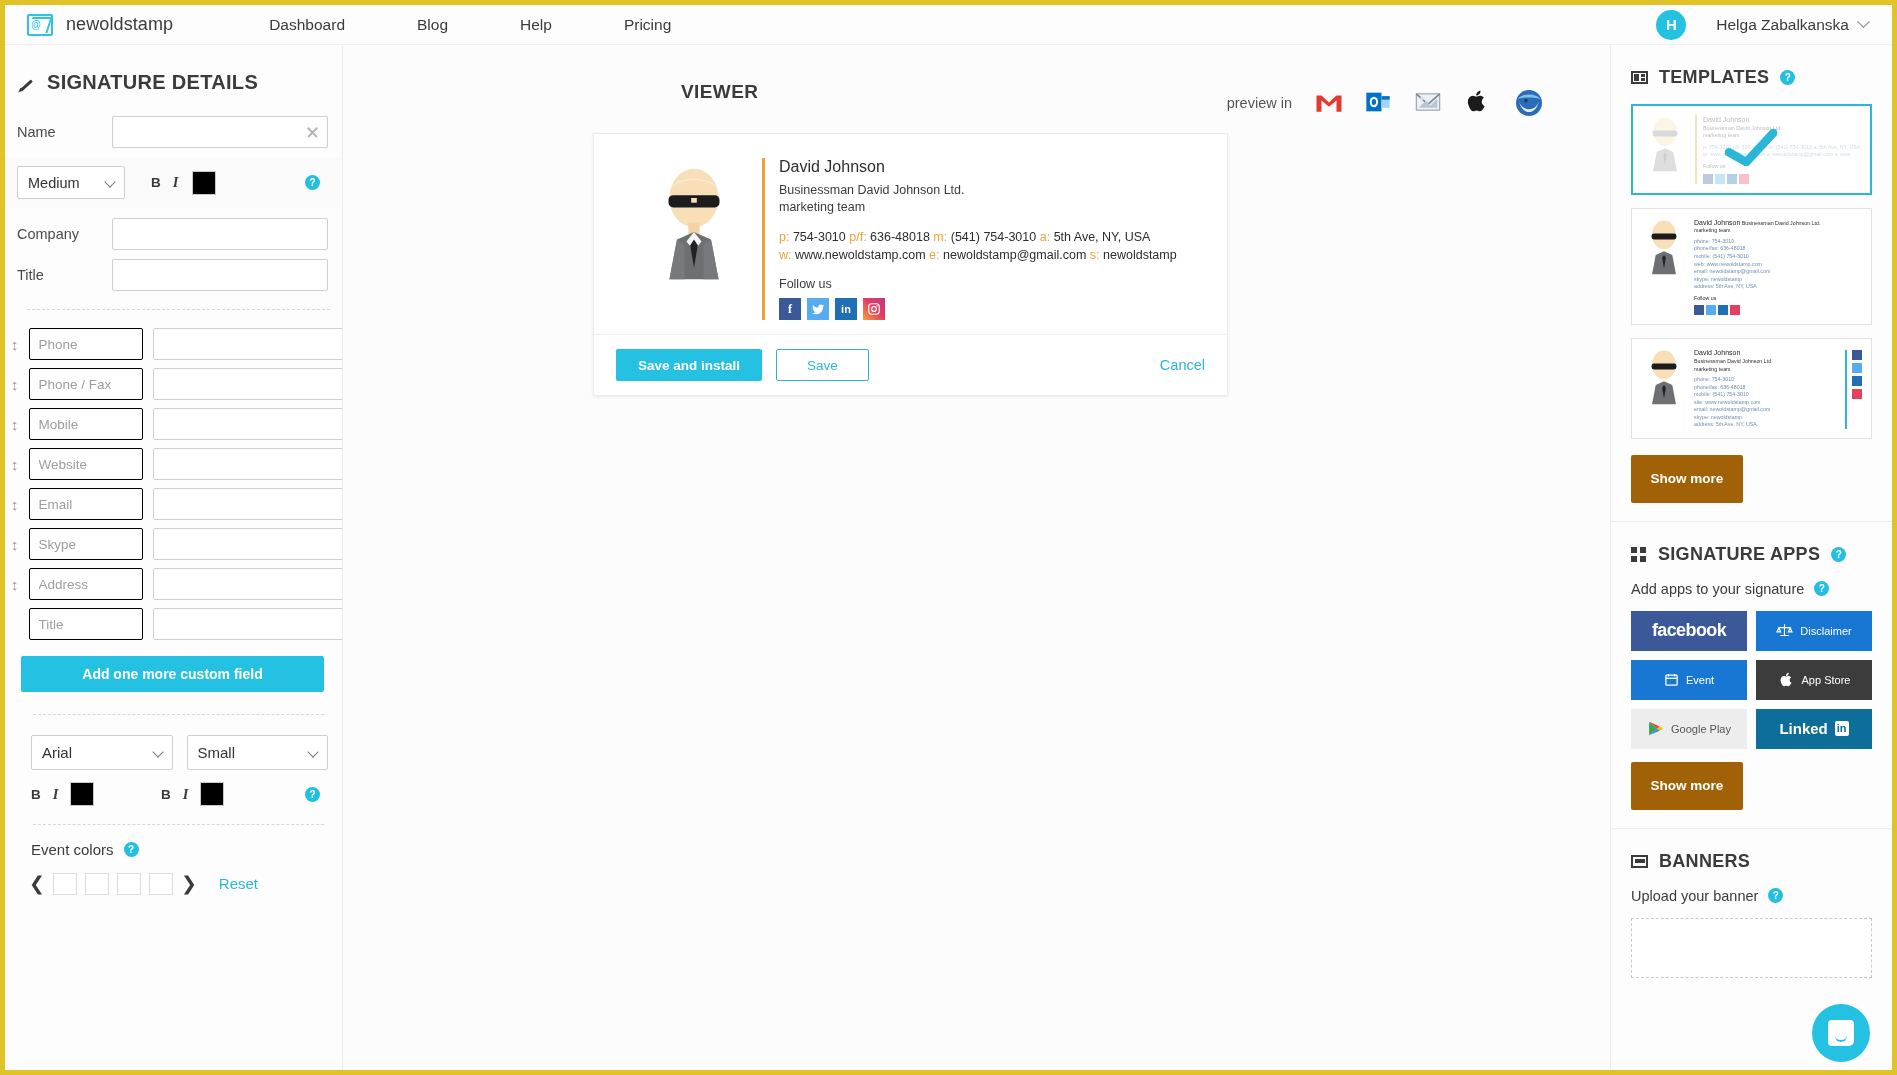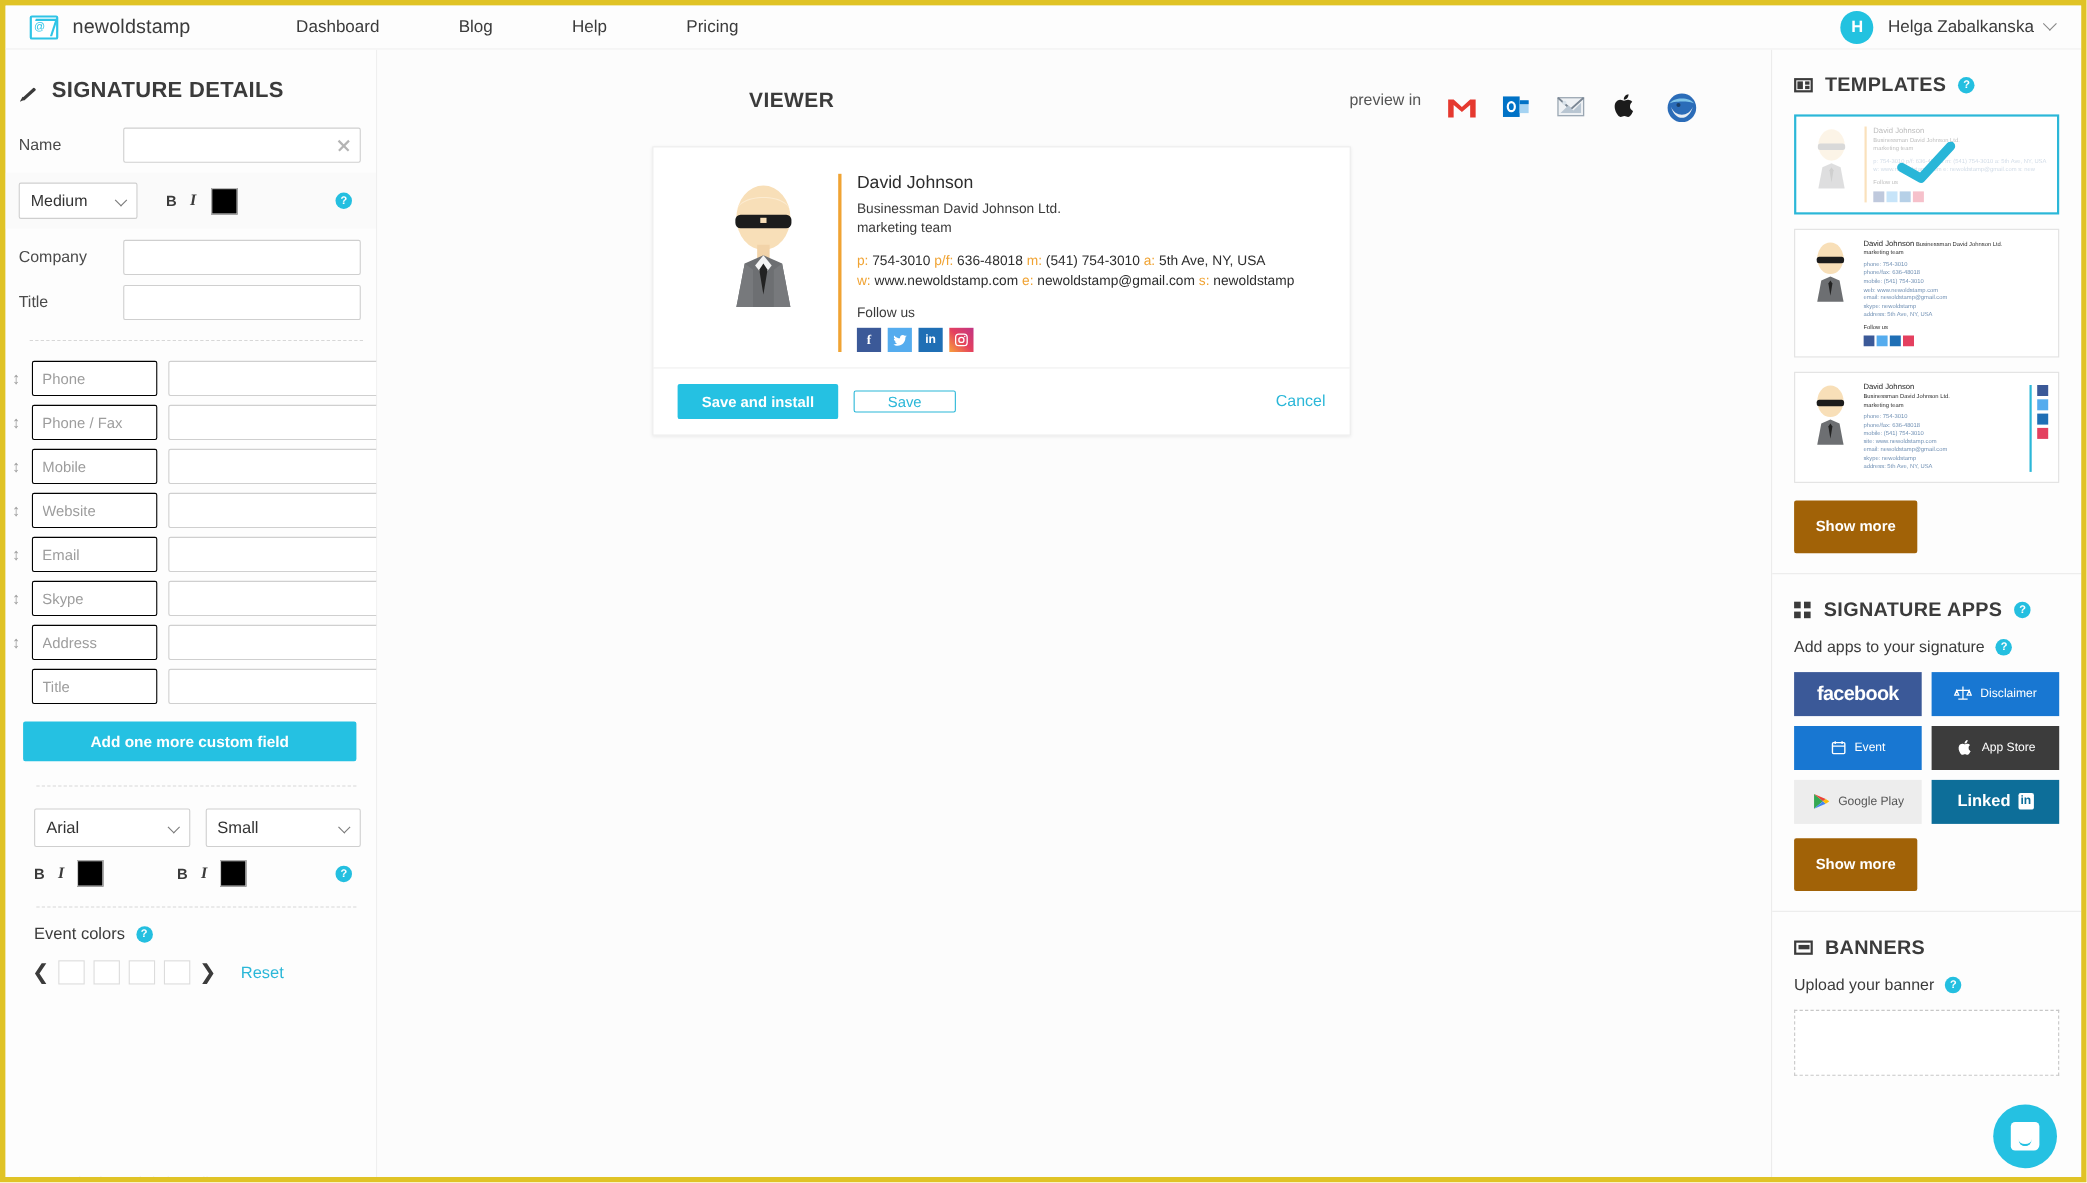--- a/index.html
+++ b/index.html
@@ -51,21 +51,21 @@
   .navlink:last-child { margin-right: 0; }
   .user-area {
     position: absolute; right: 24px; top: 50%; transform: translateY(-50%);
     display: flex; align-items: center; cursor: pointer;
   }
   .avatar {
     width: 30px; height: 30px; border-radius: 50%;
     background: #22c2e0; color: #fff; font-size: 15px; font-weight: bold;
     display: flex; align-items: center; justify-content: center;
   }
-  .user-name { margin-left: 13px; font-size: 15.5px; color: #3b3b3b; }
+  .user-name { margin-left: 30px; font-size: 15.5px; color: #3b3b3b; }
   .caret-d {
     margin-left: 10px; width: 9px; height: 9px;
     border-right: 1.6px solid #888; border-bottom: 1.6px solid #888;
     transform: rotate(45deg) translate(-2px,-2px);
   }
 
   
   .sidebar {
     position: absolute; left: 0; top: 40px; width: 338px; bottom: 0;
     background: #fdfdfd;
@@ -201,21 +201,21 @@
     font-size: 13px; color: #dcdcdc; letter-spacing: .2px;
     pointer-events:none; white-space:nowrap;
   }
 
   
   .center {
     position: absolute; left: 338px; top: 40px; right: 282px; bottom: 0;
     background: #fcfcfc;
   }
   .viewer-head {
-    display: flex; 
+    display: flex; align-items: center;
     padding: 38px 66px 0 0; justify-content: flex-end;
     position: relative; height: 78px;
   }
   .viewer-title {
     position: absolute; left: 338px; top: 36px;
     font-size: 19px; font-weight: bold; color: #3b3b3b; letter-spacing: .4px;
   }
   .preview-in { font-size: 14.5px; color: #555; margin-right: 22px; }
   .mail-ico { width: 30px; height: 30px; margin-right: 20px; cursor: pointer; position: relative; }
   .mail-ico:last-child { margin-right: 0; }
@@ -246,21 +246,21 @@
     display: flex; align-items: center;
   }
   .btn-primary {
     background: #25c1e2; color: #fff; border: none;
     height: 32px; padding: 0 22px; border-radius: 2px;
     font-size: 13.5px; font-weight: bold; cursor: pointer;
     font-family: "Liberation Sans", sans-serif;
   }
   .btn-outline {
     background: #fff; color: #2bb7d8; border: 1px solid #2bb7d8;
-    height: 20px; padding: 0 30px; border-radius: 2px; margin-left: 14px;
+    height: 32px; padding: 0 30px; border-radius: 2px; margin-left: 14px;
     font-size: 13.5px; cursor: pointer;
     font-family: "Liberation Sans", sans-serif;
   }
   .cancel-link {
     margin-left: auto; color: #2bb7d8; font-size: 14.5px; cursor: pointer;
   }
 
   
   .rpanel {
     position: absolute; right: 0; top: 40px; width: 282px; bottom: 0;

